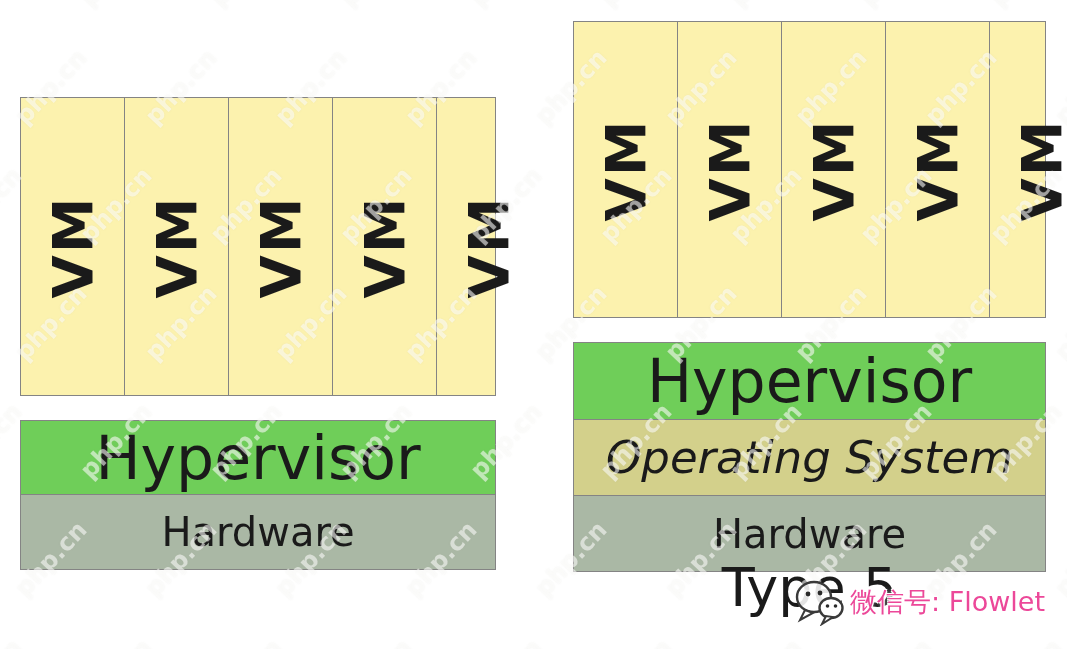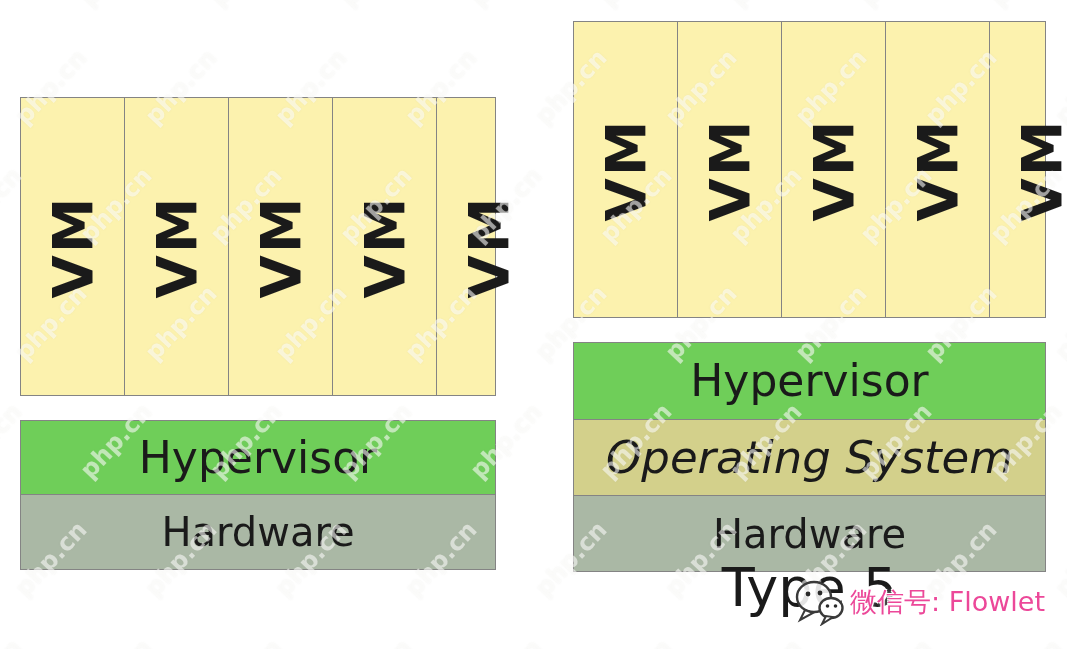--- a/index.html
+++ b/index.html
@@ -44,21 +44,21 @@
 
   .band {
     margin-top: -1px;
     border: 1px solid var(--border, #848484);
     display: flex;
     align-items: center;
     justify-content: center;
     line-height: 1;
     white-space: nowrap;
   }
-  .band-hypervisor { background: var(--hypervisor, #6FCE59); font-size: 44px; margin-top: 24px; }
+  .band-hypervisor { background: var(--hypervisor, #6FCE59); font-size: 60px; margin-top: 24px; }
   .band-operating-system { background: var(--operating-system, #D3D08B); font-size: 45px; }
   .band-hardware { background: var(--hardware, #AAB8A5); font-size: 40px; }
   .stack-left  .band-hypervisor { height: 75px; }
   .stack-left  .band-hardware   { height: 76px; }
   .stack-right .band-hypervisor { height: 78px; }
   .stack-right .band-operating-system { height: 77px; font-style: italic; }
   .stack-right .band-hardware   { height: 77px; }
 
   .type-label {
     position: absolute;

